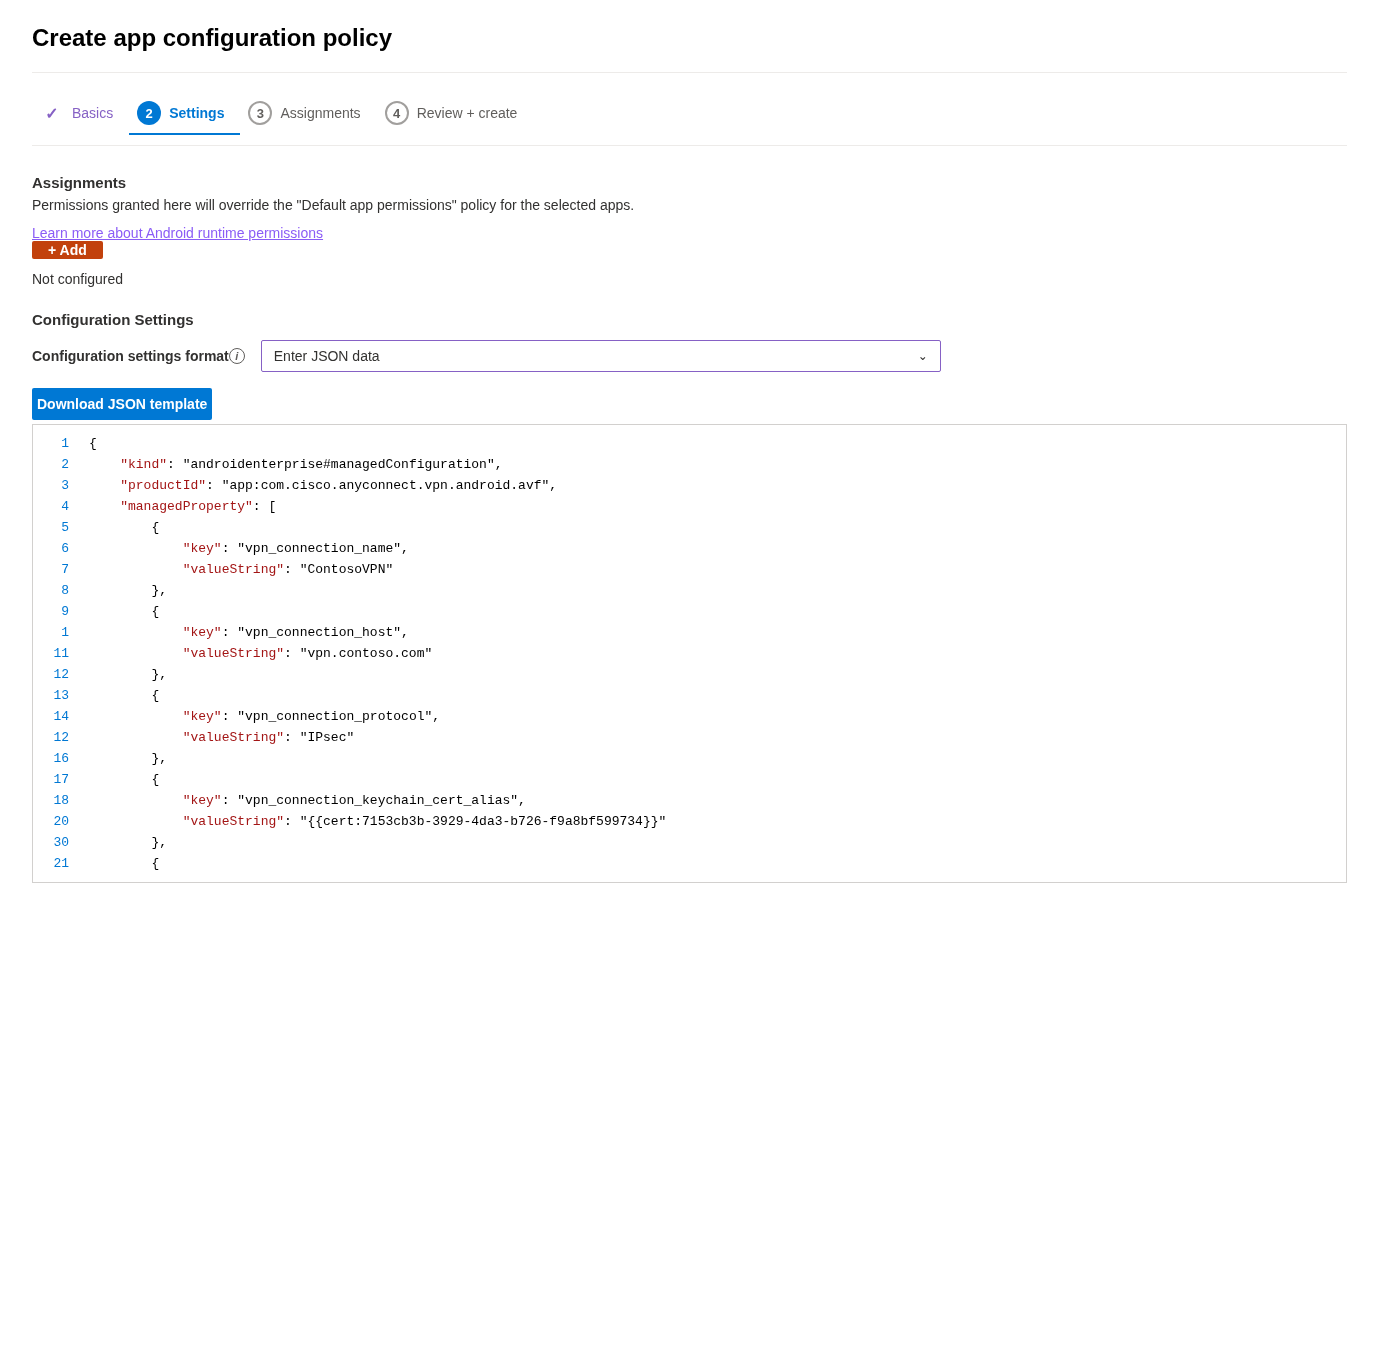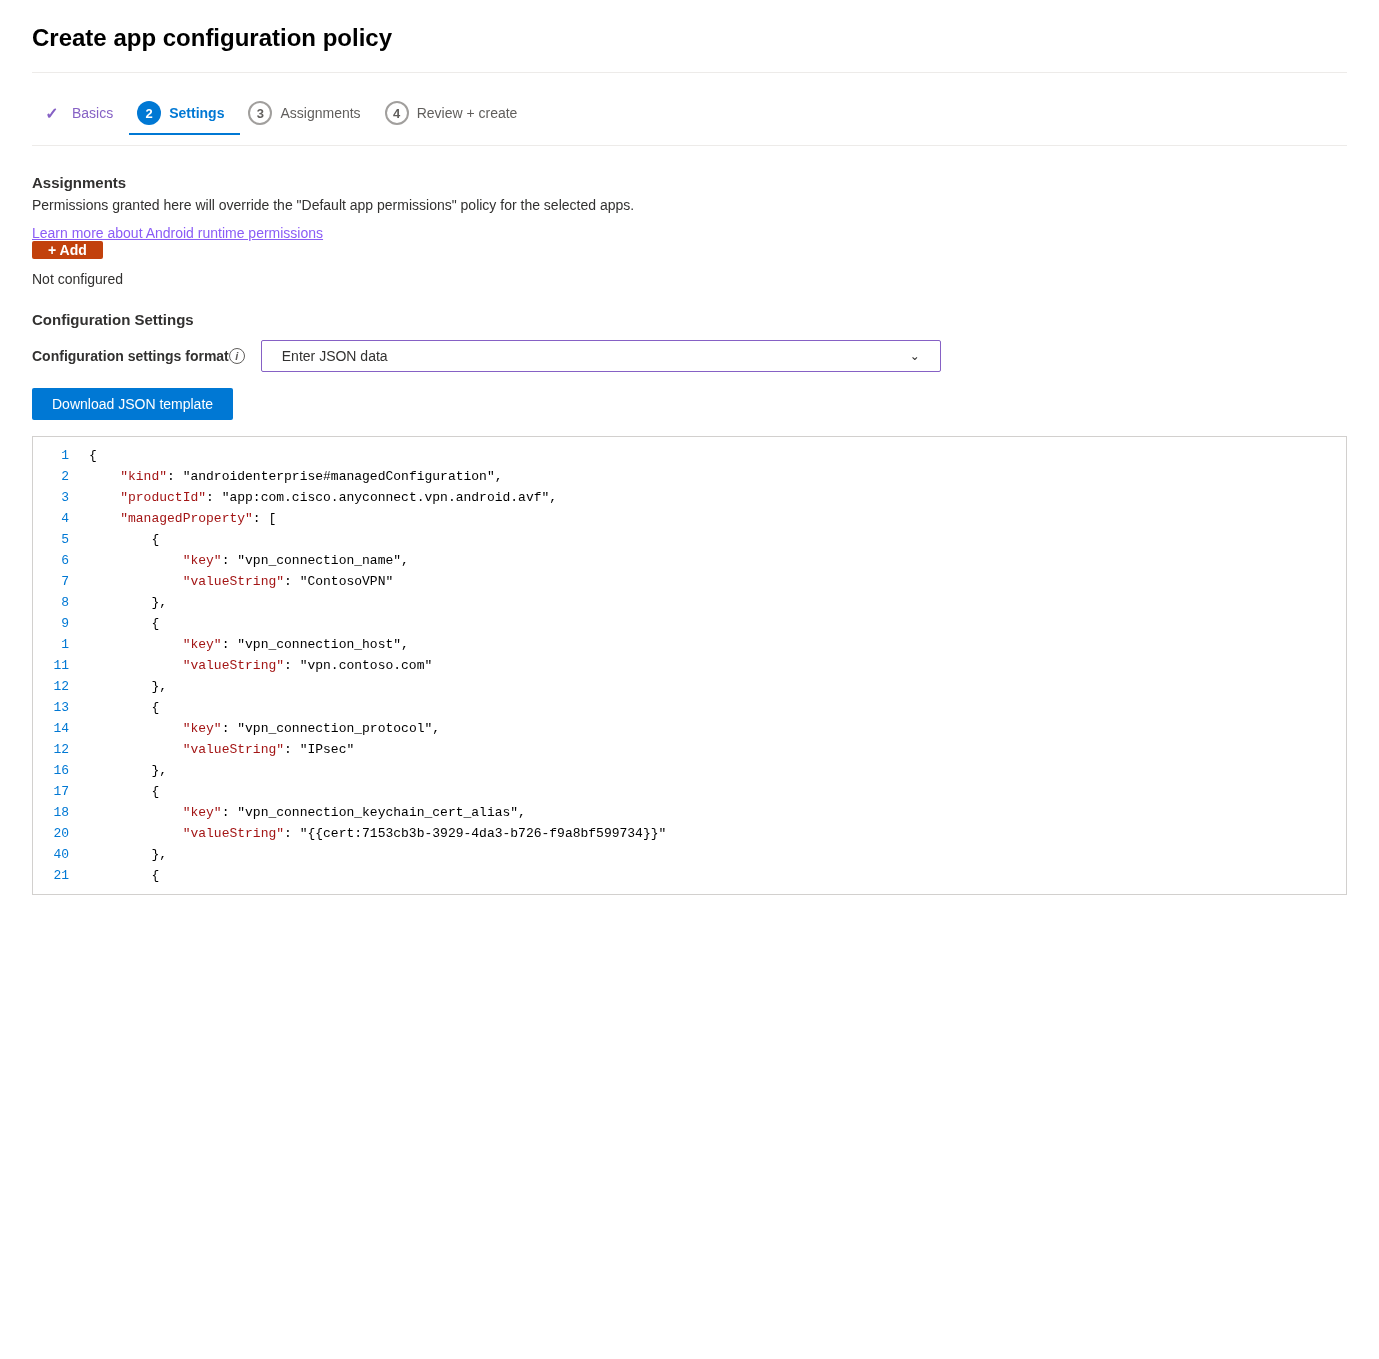--- a/index.html
+++ b/index.html
@@ -172,21 +172,21 @@
       cursor: pointer;
       font-style: italic;
       font-weight: 600;
     }
 
     .dropdown-select {
       flex: 1;
       max-width: 680px;
       border: 1.5px solid #8661c5;
       border-radius: 2px;
-      padding: 7px 20px;
+      padding: 7px 12px;
       font-size: 14px;
       color: #323130;
       background: #fff;
       display: flex;
       align-items: center;
       justify-content: space-between;
       cursor: pointer;
     }
 
     .dropdown-select .placeholder {
@@ -196,26 +196,26 @@
     .dropdown-chevron {
       font-size: 12px;
       color: #323130;
     }
 
     
     .download-button {
       background: #0078d4;
       color: #fff;
       border: none;
-      padding: 8px 20px;
-      font-size: 14px;
-      font-weight: 400;
+      padding: 8px 5px;
+      font-size: 14px;
+      font-weight: 700;
       cursor: pointer;
       border-radius: 2px;
-      margin-bottom: 16px;
+      margin-bottom: 4px;
       display: inline-block;
     }
 
     
     .json-container {
       border: 1px solid #d2d0ce;
       font-family: 'Consolas', 'Courier New', monospace;
       font-size: 13px;
       background: #fff;
       overflow-y: auto;
@@ -354,21 +354,21 @@
         <div class="line-number">1</div>
         <div class="line-number">11</div>
         <div class="line-number">12</div>
         <div class="line-number">13</div>
         <div class="line-number">14</div>
         <div class="line-number">12</div>
         <div class="line-number">16</div>
         <div class="line-number">17</div>
         <div class="line-number">18</div>
         <div class="line-number">20</div>
-        <div class="line-number">40</div>
+        <div class="line-number">30</div>
         <div class="line-number">21</div>
       </div>
     <div class="code-content" id="code-content-col">
         <div class="code-line">{</div>
         <div class="code-line">    <span class="json-key">"kind"</span>: <span class="json-string">"androidenterprise#managedConfiguration"</span>,</div>
         <div class="code-line">    <span class="json-key">"productId"</span>: <span class="json-string">"app:com.cisco.anyconnect.vpn.android.avf"</span>,</div>
         <div class="code-line">    <span class="json-key">"managedProperty"</span>: <span class="json-string">[</span></div>
         <div class="code-line">        {</div>
         <div class="code-line">            <span class="json-key">"key"</span>: <span class="json-string">"vpn_connection_name"</span>,</div>
         <div class="code-line">            <span class="json-key">"valueString"</span>: <span class="json-string">"ContosoVPN"</span></div>

